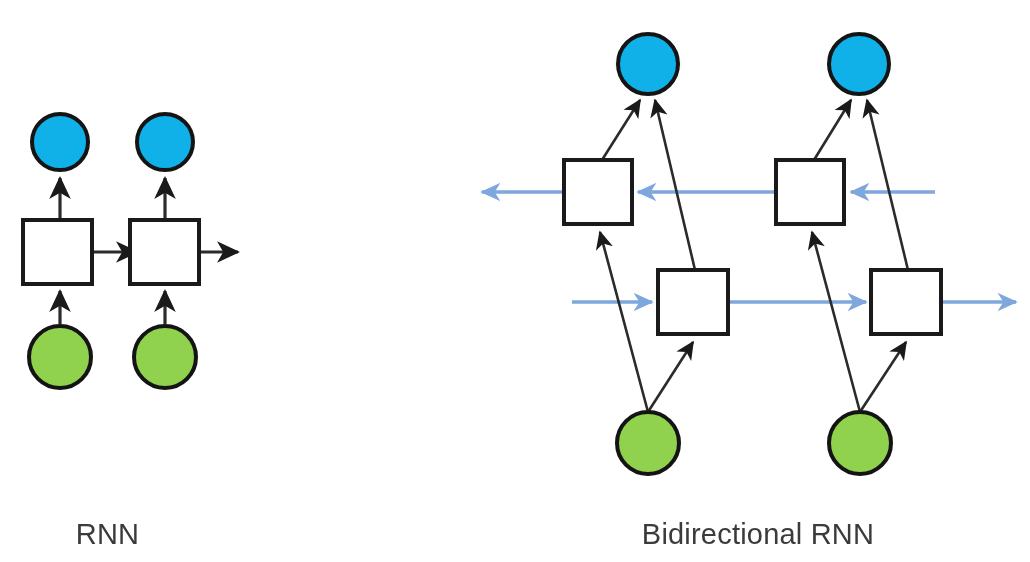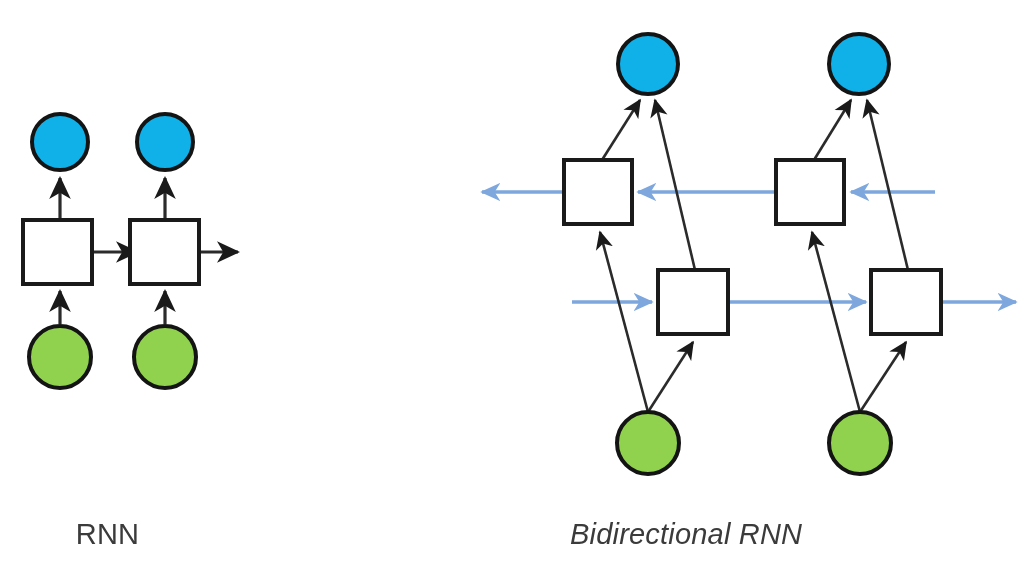--- a/index.html
+++ b/index.html
@@ -38,24 +38,24 @@
     white-space: nowrap;
     line-height: 1;
   }
   #caption-rnn {
     left: 0;
     top: 508px;
     width: 215px;
     text-align: center;
   }
   #caption-birnn {
-    left: 570px;
+    left: 548px;
     top: 508px;
     width: 420px;
-    font-style: italic;
+    text-align: center;
   }
 </style>
 </head>
 <body>
 
 <div id="canvas">
 
   <svg class="diagram" viewBox="0 0 1030 562">
     <defs>
       <marker id="arrowBlack" viewBox="0 0 12 12" refX="10.5" refY="6" markerWidth="7.5" markerHeight="7.5" orient="auto-start-reverse">

